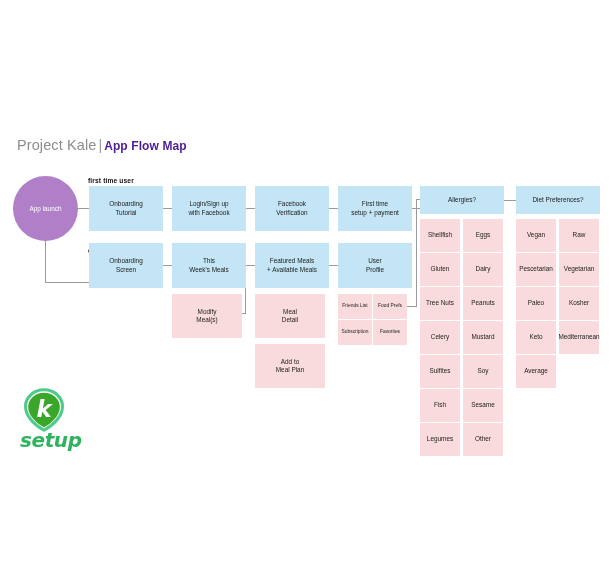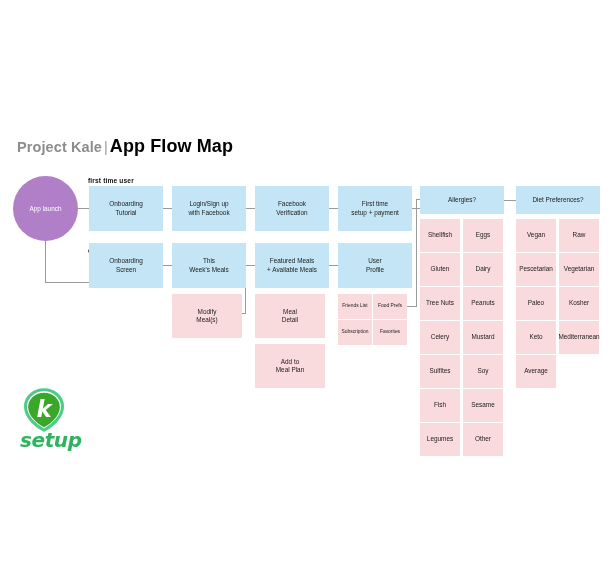--- a/index.html
+++ b/index.html
@@ -5,23 +5,23 @@
   html,body{margin:0;padding:0;}
   body{
     width:615px;height:576px;background:#ffffff;
     font-family:"Liberation Sans","DejaVu Sans",sans-serif;
     overflow:hidden;position:relative;
   }
   #canvas{position:absolute;left:0;top:0;width:615px;height:576px;}
 
   
   #header{position:absolute;left:17px;top:136px;white-space:nowrap;}
-  #header .proj{font-size:14.5px;color:#8d8d8d;font-weight:700;letter-spacing:.1px;}
+  #header .proj{font-size:14.5px;color:#8d8d8d;font-weight:400;letter-spacing:.1px;}
   #header .sep{font-size:14.5px;color:#9a9a9a;font-weight:300;padding:0 2px;}
-  #header .sub{font-size:18px;color:#000000;font-weight:700;letter-spacing:.1px;}
+  #header .sub{font-size:12px;color:#4c1d95;font-weight:700;letter-spacing:.1px;}
 
   
   .lane-label{position:absolute;font-size:6.6px;font-weight:700;color:#111;letter-spacing:.15px;}
 
   
   .node{position:absolute;box-sizing:border-box;display:flex;align-items:center;
         justify-content:center;text-align:center;line-height:1.32;color:#1b1b1b;}
   .blue{background:#c3e5f5;}
   .pink{background:#fadbdd;}
   .n-main{font-size:6.4px;}

